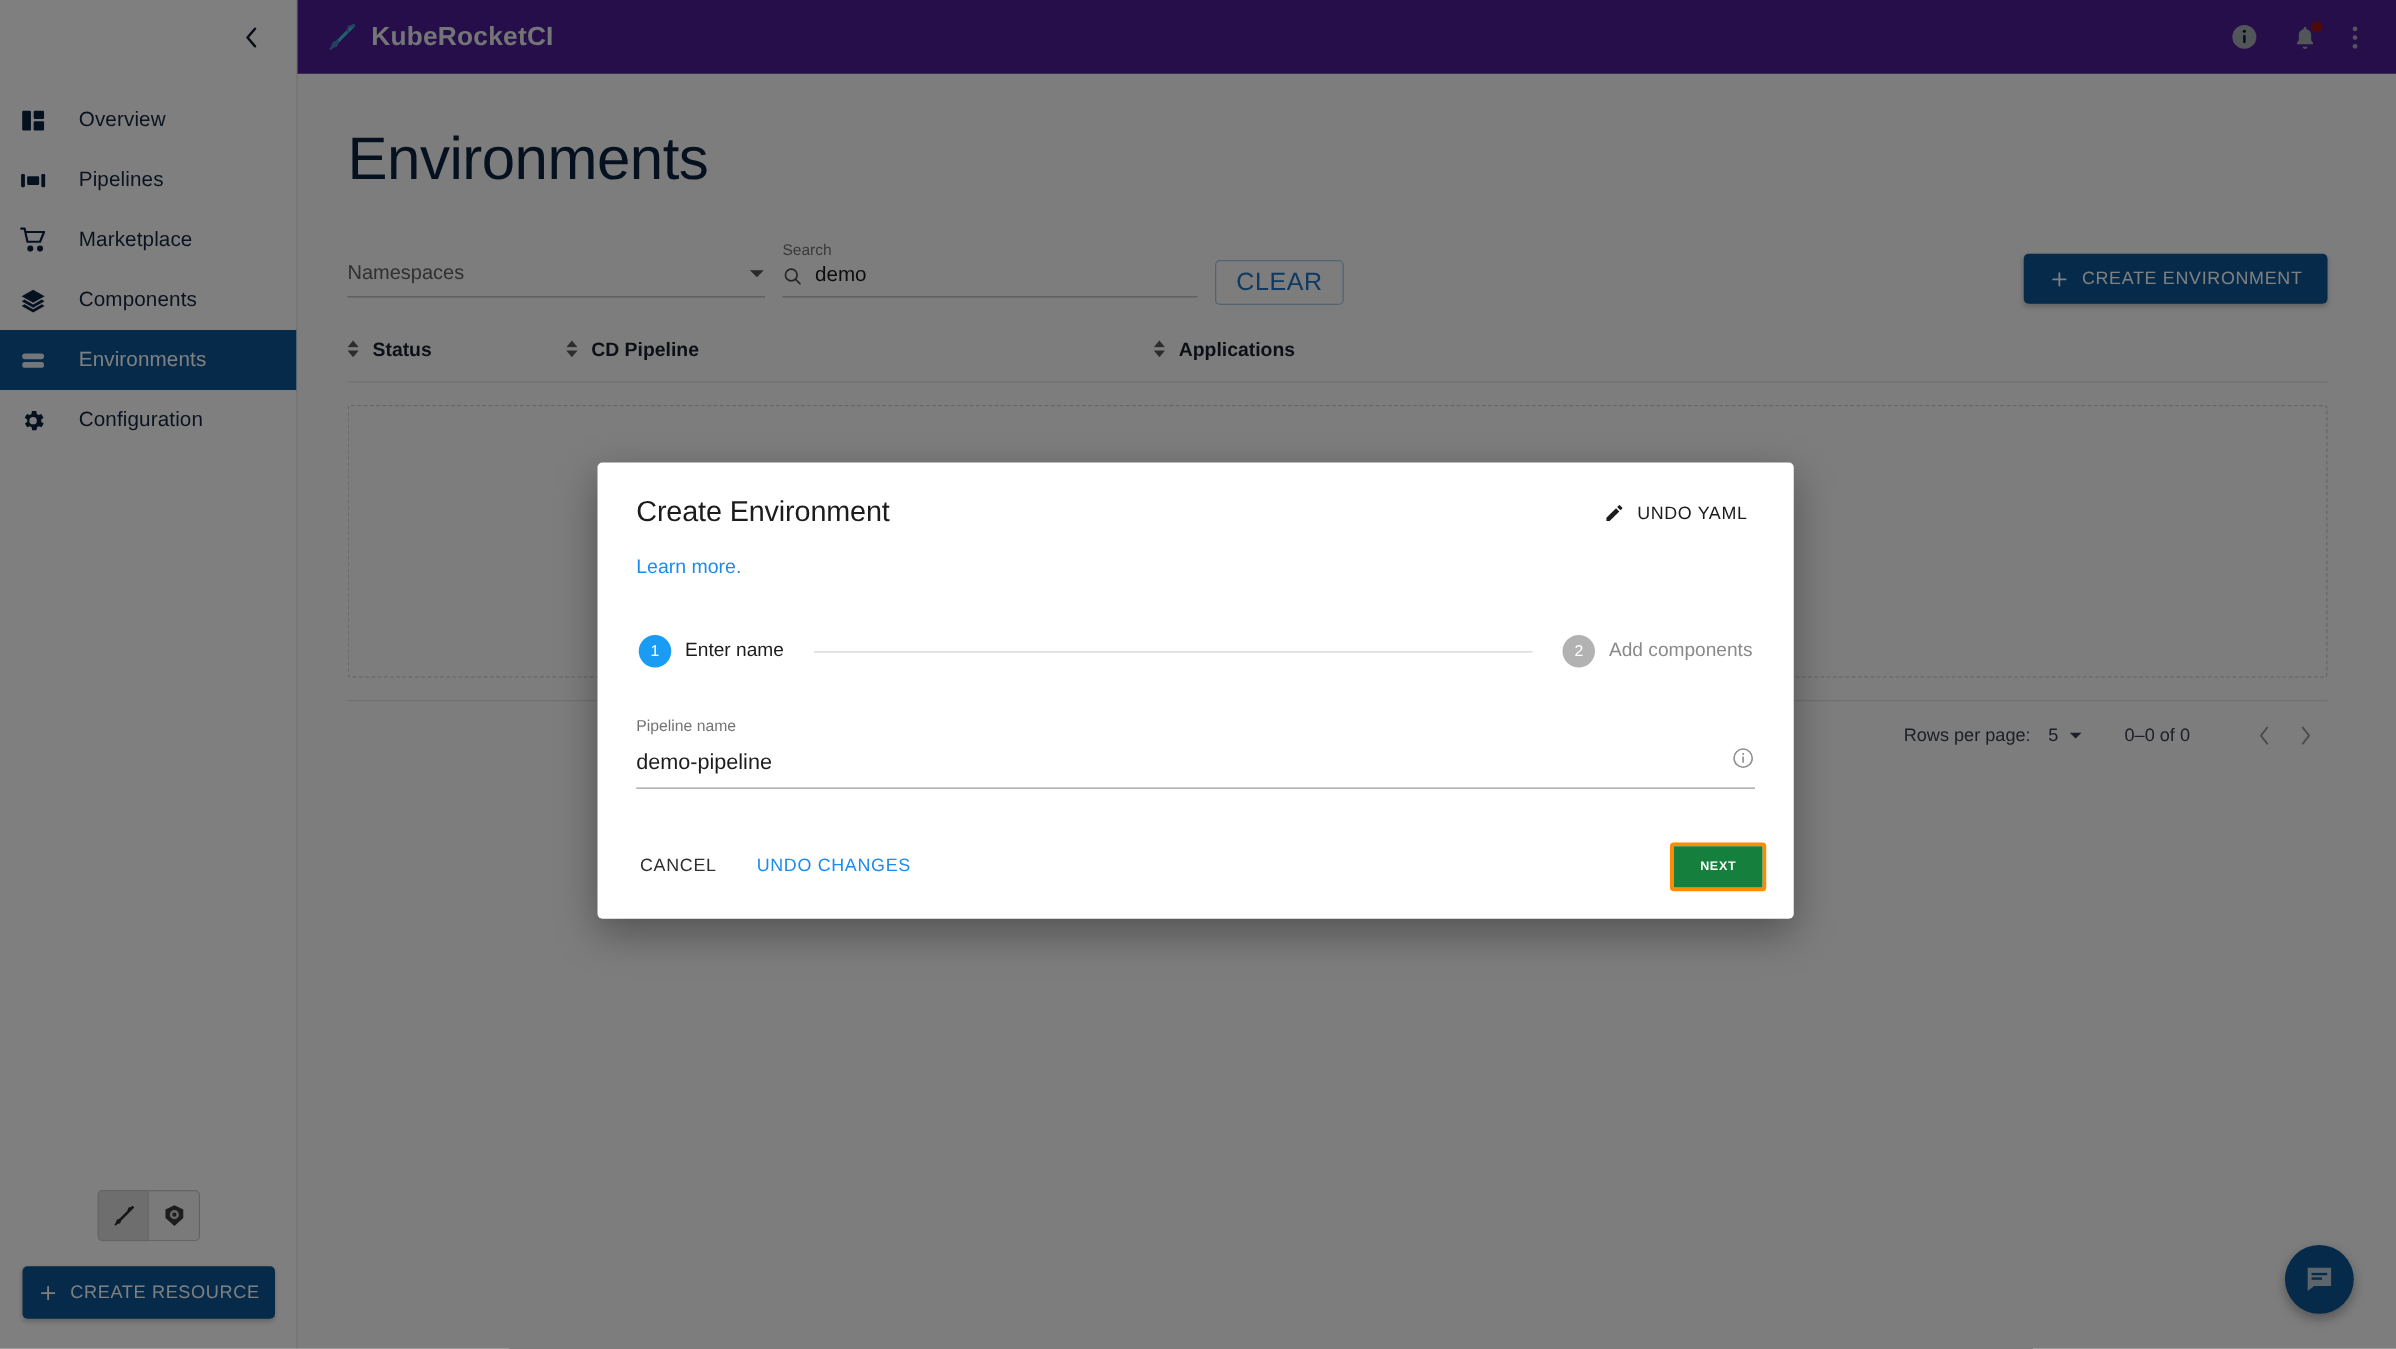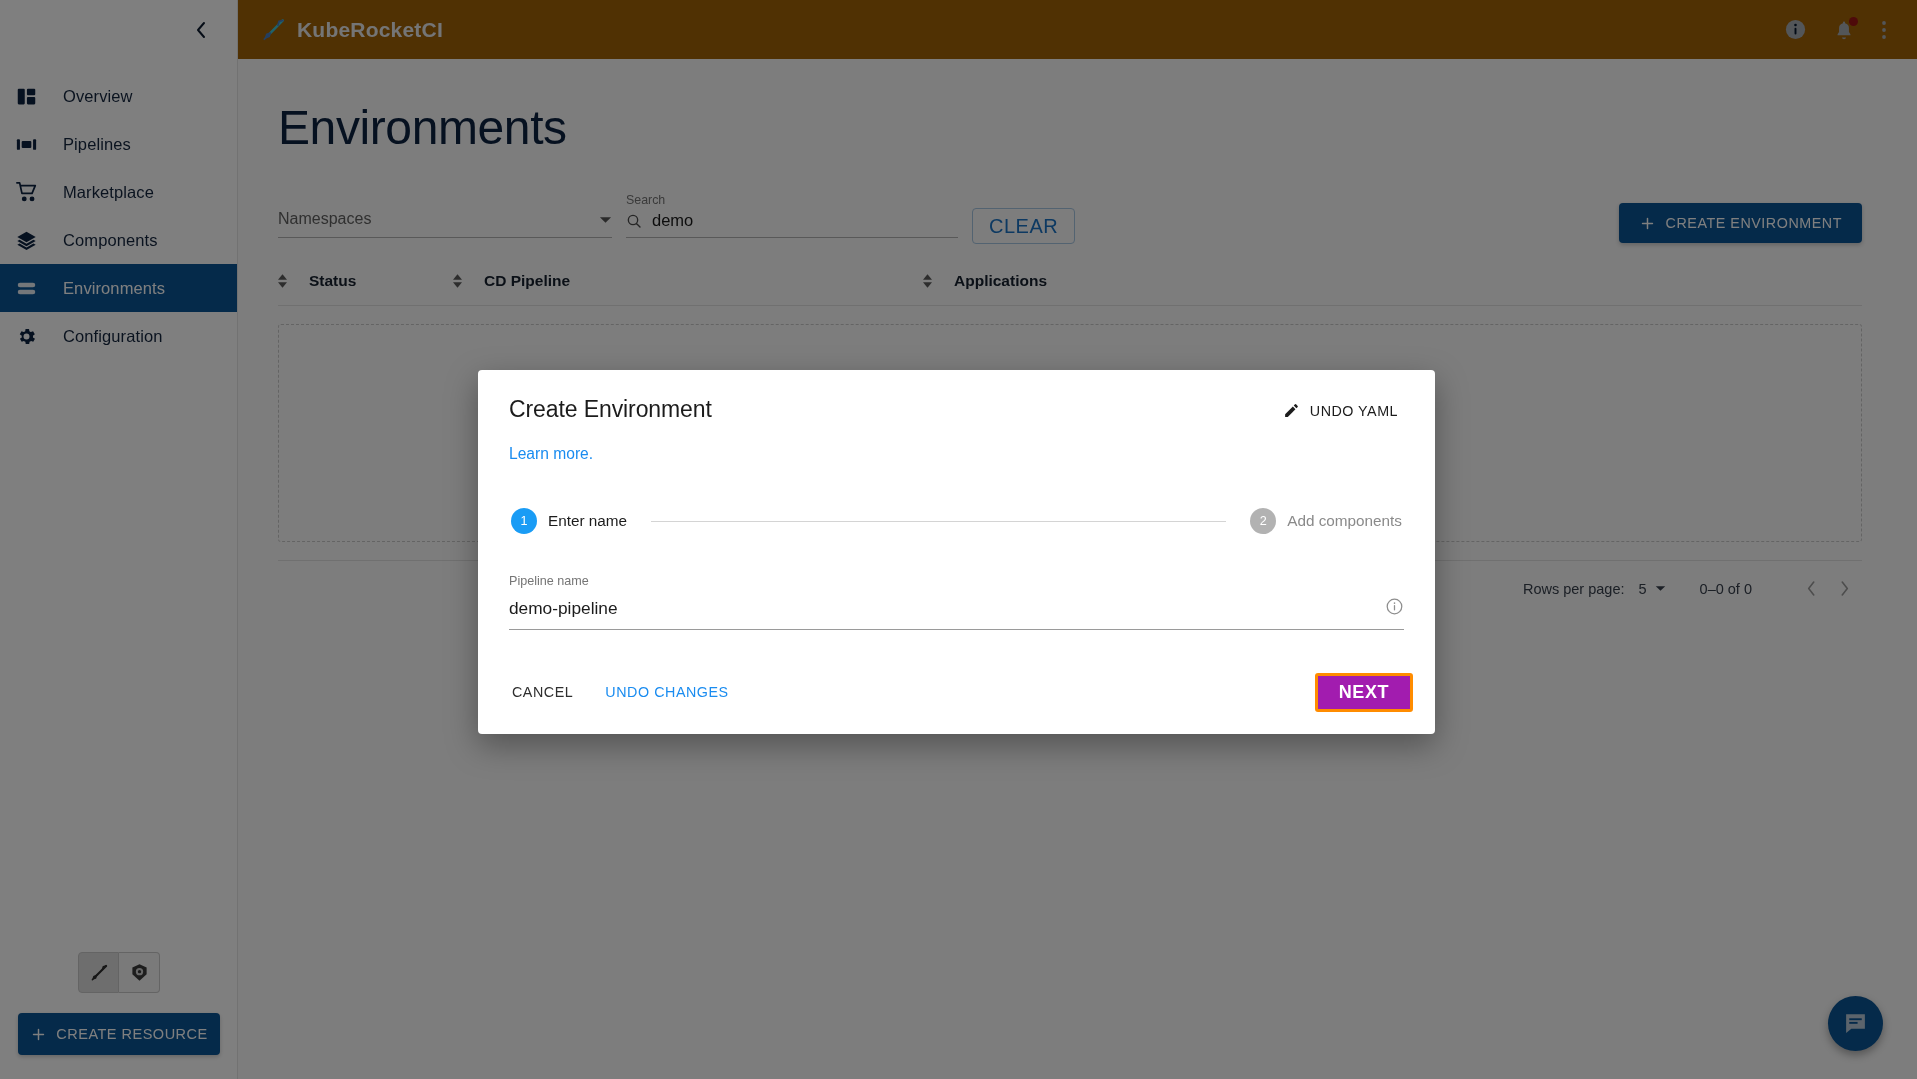--- a/index.html
+++ b/index.html
@@ -91,21 +91,21 @@
     font-size: 14.5px; font-weight: 500; letter-spacing: .5px;
     cursor: pointer;
     font-family: "Liberation Sans", sans-serif;
     box-shadow: 0 2px 4px rgba(0,0,0,.2);
   }
 
   
   #topbar {
     position: absolute; left: 238px; top: 0;
     width: 1679px; height: 59px;
-    background: #a16207;
+    background: #4c1d95;
     display: flex; align-items: center;
     padding: 0 22px 0 22px;
     z-index: 20;
   }
   #brand {
     display: flex; align-items: center; gap: 11px;
   }
   #brand-name {
     color: #e9eaec; font-size: 21px; font-weight: 700; letter-spacing: .2px;
   }
@@ -186,21 +186,21 @@
 
   
   #table-head {
     margin-top: 34px;
     display: flex; align-items: center;
     height: 34px;
     padding-bottom: 16px;
     border-bottom: 1px solid #e0e0e0;
   }
   .th {
-    display: flex; align-items: center; gap: 22px;
+    display: flex; gap: 11px;
     font-size: 15.5px; font-weight: 700; color: #16202e;
     cursor: pointer;
   }
   .th.col-status { width: 175px; }
   .th.col-pipeline { width: 470px; }
   .sort-ic { display:flex; flex-direction:column; gap:2px; color:#5a5a5a; }
 
   #empty-box {
     margin-top: 18px;
     height: 218px;
@@ -312,24 +312,24 @@
   }
   #cancel-btn { color: #2e2e2e; }
   #undo-btn { color: #1a8cf0; margin-left: 8px; }
   #next-wrap {
     margin-left: auto;
     border: 3px solid #ff8c00;
     border-radius: 3px;
     padding: 0;
   }
   #next-btn {
-    background: #a21caf; color: #ffffff;
+    background: #15803d; color: #ffffff;
     border: none;
     height: 33px; padding: 0 21px;
-    font-size: 18px; font-weight: 600; letter-spacing: .55px;
+    font-size: 10px; font-weight: 600; letter-spacing: .55px;
     cursor: pointer; font-family: "Liberation Sans", sans-serif;
     display: block;
   }
 </style>
 </head>
 <body>
 
 <div id="app-root">
 
   <aside id="sidebar">

